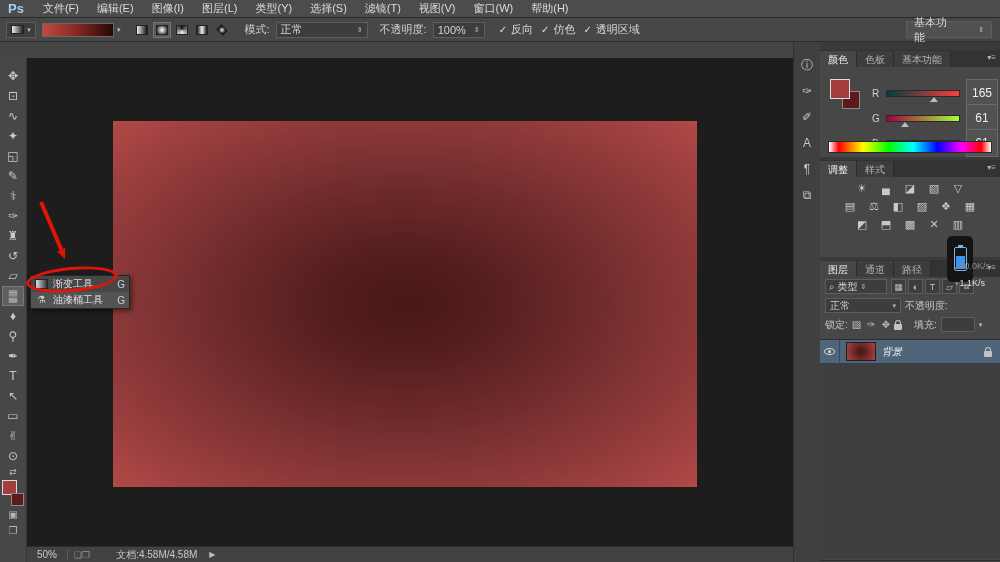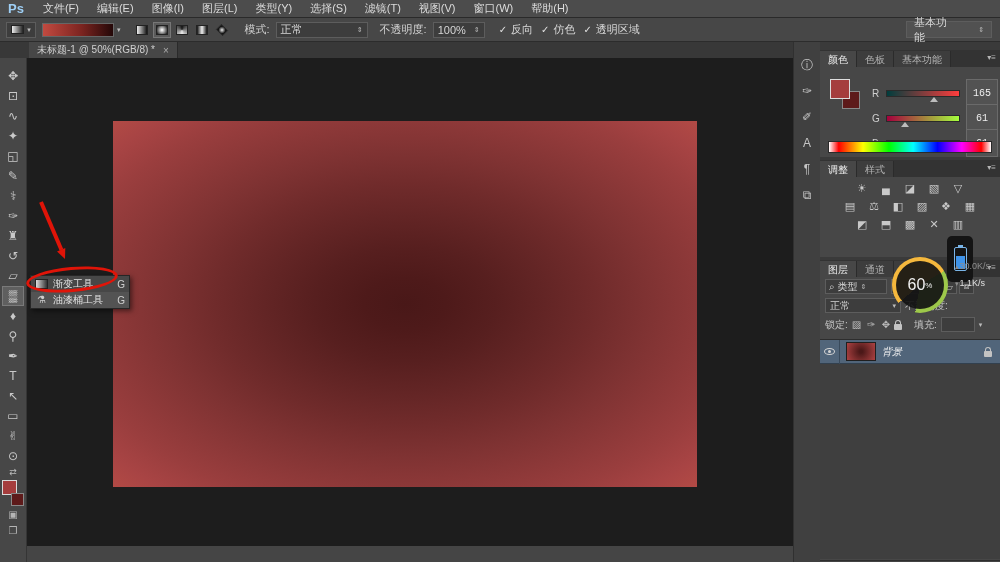--- a/index.html
+++ b/index.html
@@ -89,21 +89,21 @@
   #cp-fg { position:absolute; left:10px; top:12px; width:20px; height:20px; border:1px solid #ddd; z-index:2; }
   #cp-bg { position:absolute; left:22px; top:24px; width:18px; height:18px; border:1px solid #888; }
   .slider-row { position:absolute; left:52px; display:flex; align-items:center; gap:6px; }
   .slider-label { width:8px; color:#cfcfcf; font-size:10px; }
   .slider-track { position:relative; width:74px; height:7px; border:1px solid #2a2a2a; }
   .track-r { background:linear-gradient(90deg,#003d3d,#ff3d3d); }
   .track-g { background:linear-gradient(90deg,#a5003d,#a5ff3d); }
   .track-b { background:linear-gradient(90deg,#a53d00,#a53dff); }
   .thumb { position:absolute; top:6px; width:0; height:0; border-left:4px solid transparent; border-right:4px solid transparent; border-bottom:5px solid #bdbdbd; }
   .thumb-r { left:60%; } .thumb-g { left:20%; } .thumb-b { left:20%; }
-  .slider-value { width:32px; height:28px; background:#525252; border:1px solid #6a6a6a; color:#efefef; font-size:10px; display:flex; align-items:center; justify-content:center;font-family:Liberation Mono, monospace; }
+  .slider-value { width:32px; height:28px; background:#525252; border:1px solid #6a6a6a; color:#efefef; font-size:12px; display:flex; align-items:center; justify-content:center; }
   #spectrum { position:absolute; left:8px; bottom:4px; width:164px; height:12px; border:1px solid #2a2a2a;
     background:linear-gradient(90deg,#fff 0%,#f00 6%,#ff0 21%,#0f0 37%,#0ff 52%,#00f 67%,#f0f 82%,#f00 94%,#fff 100%); }
 
   
   #adjust-body { height:80px; padding:4px 8px; }
   #adjust-heading { font-size:11px; color:#d8d8d8; margin-bottom:5px; }
   .adj-row { display:flex; justify-content:center; gap:9px; margin-bottom:4px; }
   .adj-icon { width:15px; height:14px; display:flex; align-items:center; justify-content:center; color:#c9c9c9; font-size:11px; }
 
   
@@ -215,26 +215,20 @@
           <span class="checkmark">✓</span>
           <span>透明区域</span>
         </div>
       </div>
     <div class="obox oselect" id="workspace-btn">
       <span>基本功能</span>
         <span class="dd-arrow">⇕</span>
     </div>
   </div>
 
-  <div id="tabbar">
-    <div id="doc-tab">
-      <span>未标题-1 @ 50%(RGB/8) *</span>
-      <span class="close">×</span>
-    </div>
-  </div>
 
   <div id="toolbar">
     <div style="display:flex;flex-direction:column;align-items:center">
 
     <div class="tool">
           <span>✥</span>
         </div>
         <div class="tool">
           <span>⊡</span>
         </div>
@@ -320,20 +314,27 @@
         </div>
       </div>
 
     <div id="red-ellipse"></div>
     <svg id="red-arrow" width="44" height="70">
       <line x1="6" y1="4" x2="26.5" y2="52" stroke="#e01408" stroke-width="4"></line>
       <polygon points="30,61 22,53.5 30.3,50.1" fill="#e01408"></polygon>
     </svg>
   </div>
 
+  <div id="statusbar">
+    <span id="status-zoom">50%</span>
+    <span class="status-sep"></span>
+    <span id="status-doc-icon">❏❐</span>
+    <span>文档:4.58M/4.58M</span>
+    <span id="status-arrow">▶</span>
+  </div>
 
   <div id="dock">
 
   <div class="dock-icon">
         <span>ⓘ</span>
       </div>
       <div class="dock-icon">
         <span>✑</span>
       </div>
       <div class="dock-icon">
@@ -531,24 +532,18 @@
         </div>
       </div>
     </div>
   </div>
 
   <div id="battery-widget">
     <div id="battery-shape">
         <div id="battery-fill"></div>
       </div>
   </div>
-  <div id="gauge">
-    <div id="gauge-inner">
-      <span id="gauge-pct">60</span>
-        <span id="gauge-sign">%</span>
-    </div>
-  </div>
   <div id="net-speeds">
     <div id="up-speed"><span class="speed-mark">▴</span><span>30.0K/s</span></div>
     <div id="down-speed"><span class="speed-mark">▾</span><span>1.1K/s</span></div>
   </div>
 
 </div>
 
 </body></html>

